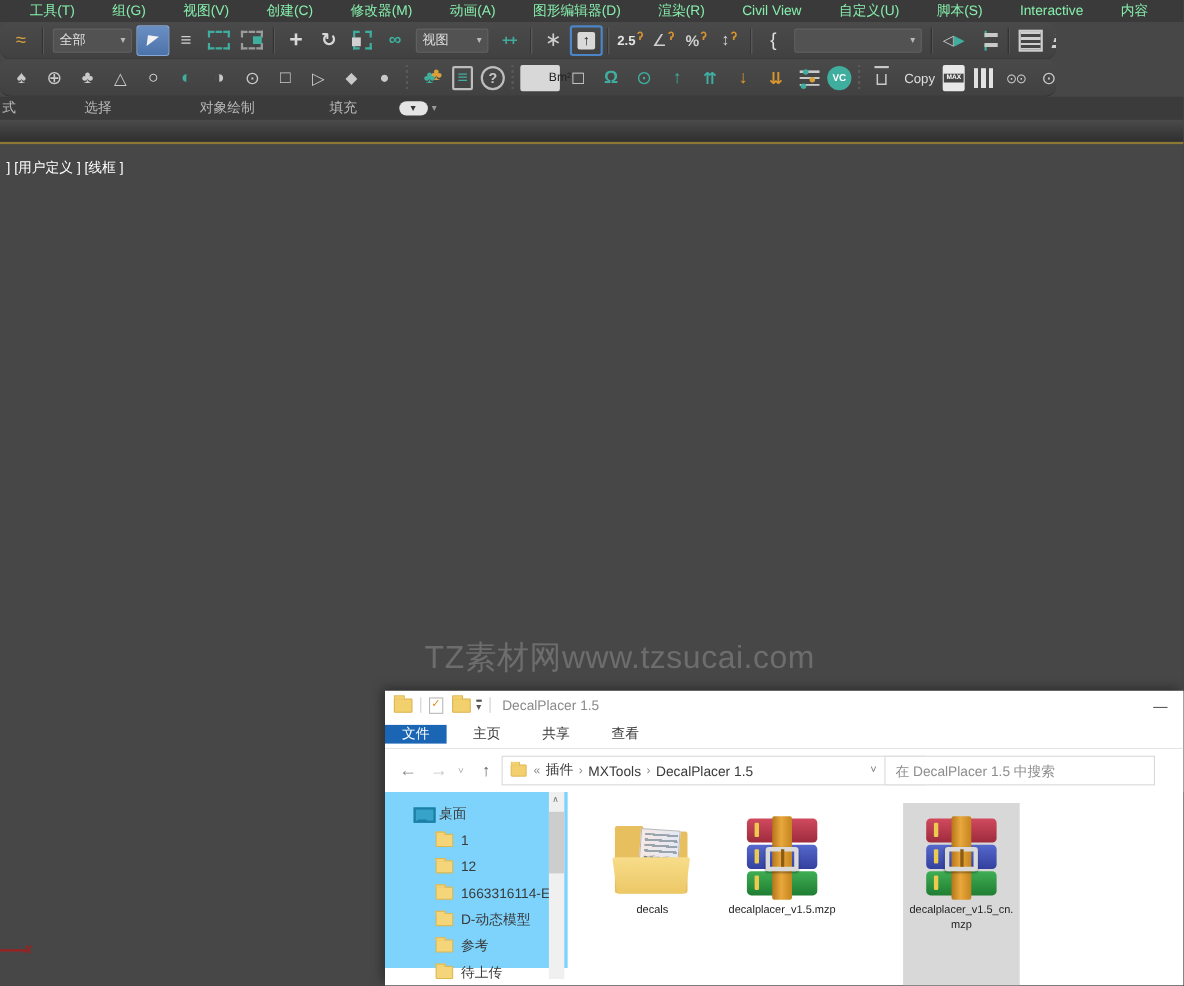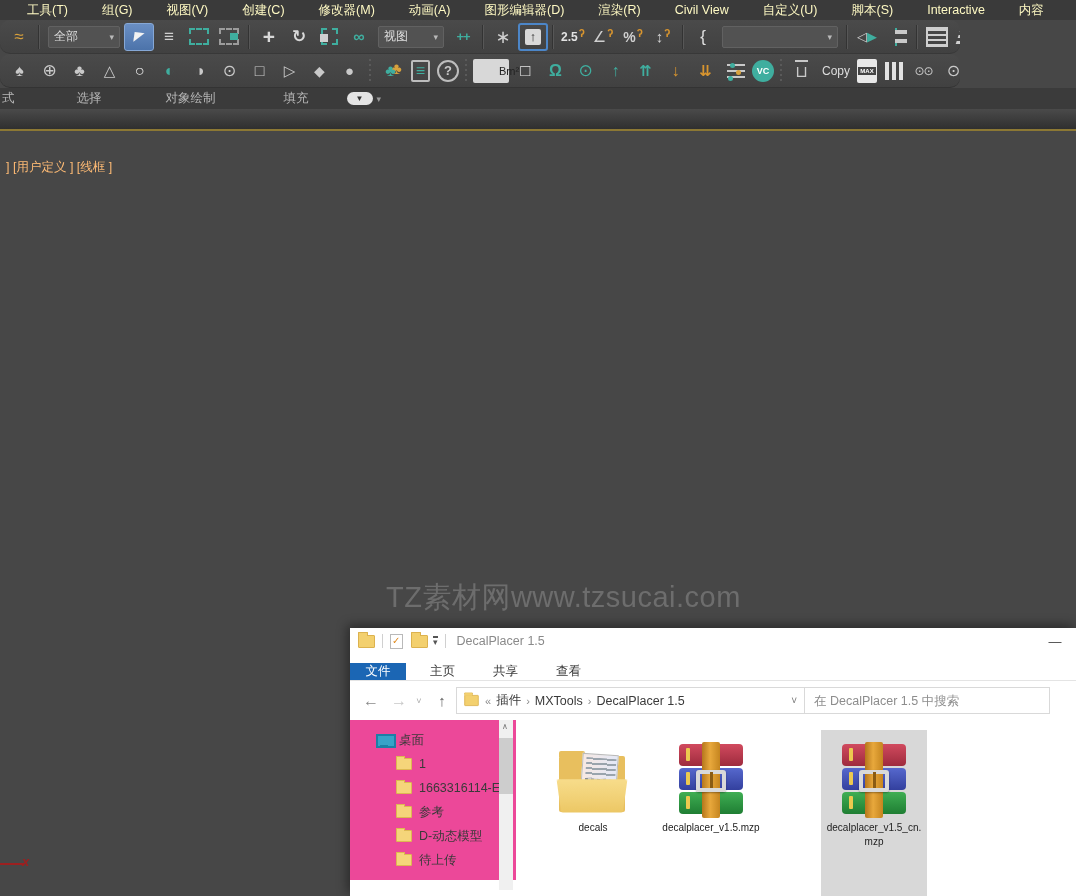--- a/index.html
+++ b/index.html
@@ -2,21 +2,21 @@
 <html><head>
 <meta charset="utf-8">
 <style>
   * { box-sizing: border-box; margin: 0; padding: 0; }
   html,body { width:1076px; height:896px; overflow:hidden; }
   body { font-family:"Liberation Sans","DejaVu Sans",sans-serif; background:#474747; position:relative; }
 
   
   .menubar { position:absolute; left:0; top:0; width:1076px; height:20px; background:#3a3a3a;
              display:flex; align-items:center; padding-left:10px; overflow:hidden; }
-  .menubar span { color:#fef9c3; font-size:12.5px; padding:0 17px; white-space:nowrap; cursor:default; }
+  .menubar span { color:#86efac; font-size:12.5px; padding:0 17px; white-space:nowrap; cursor:default; }
 
   
   .tbar { position:absolute; left:0; width:960px; height:34px; background:linear-gradient(#4a4a4a,#414141);
           display:flex; align-items:center; overflow:hidden;border-radius:10px; }
   .tbar1 { top:20px; border-bottom:1px solid #383838; padding-left:4px; }
   .tbar2 { top:54px; border-bottom:1px solid #333; padding-left:6px; gap:3px; }
   .ti { width:30px; height:28px; flex:none; display:flex; align-items:center; justify-content:center;
         color:#cfcfcf; font-size:15px; border-radius:3px; position:relative; }
   .ti2 { width:27px; height:27px; flex:none; display:flex; align-items:center; justify-content:center;
          color:#c9c9c9; font-size:15px; border-radius:3px; position:relative; }
@@ -110,31 +110,31 @@
   .g-machine { background:#3fae9f; border-radius:2px; }
   .g-machine::before { content:"⊡"; font-size:16px; color:#123; }
   .g-cyl { background:linear-gradient(90deg,#e3c258,#f2da8a 40%,#d9b84e); border-radius:6px/4px;
            width:16px; height:24px; border:1px solid #b79a3c; }
 
   
   .ribbon-tabs { position:absolute; left:0; top:88px; width:1076px; height:21px; background:#3b3b3b;
                  display:flex; align-items:center; color:#b8b8b8; font-size:12.5px; overflow:hidden; }
   .ribbon-tabs .rt { padding:0 8px; white-space:nowrap; }
   .rt-clip { margin-left:-6px; }
-  .rt-sel { margin-left:46px; } .rt-obj { margin-left:48px; } .rt-fill { margin-left:52px; }
+  .rt-sel { margin-left:46px; } .rt-obj { margin-left:64px; } .rt-fill { margin-left:52px; }
   .rib-dd { margin-left:30px; width:26px; height:13px; background:#e4e4e4; border-radius:7px;
             display:flex; align-items:center; justify-content:center; font-size:8px; color:#333; }
   .rib-dd-caret { color:#9a9a9a; font-size:9px; margin-left:4px; }
   .ribbon-body { position:absolute; left:0; top:109px; width:1076px; height:20px;
                  background:linear-gradient(#4a4a4a,#2f2f2f); }
 
   
   .viewport { position:absolute; left:0; top:129px; width:1076px; height:767px; background:#474747;
               border-top:2px solid #8c7834; }
-  .vp-label { position:absolute; left:6px; top:28px; color:#fdba74; font-size:12.5px; }
+  .vp-label { position:absolute; left:6px; top:13px; color:#ffffff; font-size:12.5px; }
   .watermark { position:absolute; left:386px; top:447px; color:#6d6d6d; font-size:29px; letter-spacing:.5px; }
   .axis { position:absolute; left:0; top:725px; width:40px; height:16px; }
   .axis .line { position:absolute; left:0; top:7px; width:24px; height:2px; background:#9c2020; }
   .axis .x { position:absolute; left:22px; top:-2px; color:#9c2020; font-weight:bold; font-style:italic; font-size:13px; }
 
   
   .win { position:absolute; left:350px; top:628px; width:726px; height:268px; background:#fff;
          box-shadow:-3px -3px 10px rgba(0,0,0,.4); font-size:12px; color:#333; overflow:hidden; }
   .titlebar { position:absolute; left:0; top:0; width:100%; height:26px; background:#fff;
               display:flex; align-items:center; padding-left:8px; }
@@ -143,21 +143,21 @@
   .fold::before { content:""; position:absolute; left:-1px; top:-4px; width:8px; height:3px;
                   background:#f3d06e; border:1px solid #dcb24e; border-bottom:none; border-radius:1px 1px 0 0; }
   .qat-doc { width:13px; height:15px; background:#fff; border:1px solid #b9b9b9; position:relative; flex:none; }
   .qat-doc::before { content:"✓"; position:absolute; left:1px; top:0px; color:#e08a1e; font-size:10px; font-weight:bold; }
   .qat-caret { color:#555; font-size:9px; margin-left:5px; border-top:2px solid #555; padding-top:1px; line-height:7px; }
   .win-title { color:#8a8a8a; font-size:12.5px; margin-left:4px; }
   .minimize { position:absolute; right:4px; top:0; width:34px; height:26px; display:flex;
               align-items:center; justify-content:center; color:#444; font-size:13px; }
 
   .ribbonrow { position:absolute; left:0; top:26px; width:100%; height:27px; background:#fff;
-               border-bottom:1px solid #e4e4e4; display:flex; align-items:flex-end; }
+               border-bottom:1px solid #e4e4e4; display:flex; align-items:center; }
   .file-tab { width:56px; background:#1b66b4; color:#fff; display:flex; align-items:center;
               justify-content:center; font-size:12.5px; }
   .etab { display:flex; align-items:center; padding:0 14px; color:#3a3a3a; font-size:12.5px; margin-left:10px; }
 
   .navbar { position:absolute; left:0; top:53px; width:100%; height:39px; background:#fff; }
   .nav-ic { position:absolute; top:0; height:39px; display:flex; align-items:center; justify-content:center; }
   .nb-back { left:8px; width:26px; color:#8a8a8a; font-size:16px; }
   .nb-fwd { left:36px; width:26px; color:#c8c8c8; font-size:16px; }
   .nb-drop { left:62px; width:14px; color:#a8a8a8; font-size:9px; }
   .nb-up { left:80px; width:24px; color:#666; font-size:15px; }
@@ -167,21 +167,21 @@
   .crumb { color:#3a3a3a; font-size:12.5px; white-space:nowrap; }
   .crumb-sep { color:#8a8a8a; font-size:11px; }
   .addr-caret { margin-left:auto; color:#777; font-size:10px; padding:0 4px; }
   .refresh { position:absolute; left:457px; top:6px; width:34px; height:27px; border:1px solid #d9d9d9;
              border-left:none; display:flex; align-items:center; justify-content:center; color:#555; font-size:14px; }
   .searchbox { position:absolute; left:454px; top:6px; width:246px; height:27px; }
   .searchbox input { width:100%; height:100%; border:1px solid #d9d9d9; padding:0 9px; font-size:12.5px;
                      color:#444; font-family:"Liberation Sans",sans-serif; outline:none; }
   .searchbox input::placeholder { color:#8d8d8d; }
 
-  .sidebar { position:absolute; left:0; top:92px; width:166px; bottom:16px; background:#ec4899; padding-top:8px; }
+  .sidebar { position:absolute; left:0; top:92px; width:166px; bottom:16px; background:#7dd3fc; padding-top:8px; }
   .side-item { height:24px; display:flex; align-items:center; gap:7px; color:#3a3a3a; font-size:12.5px;
                padding-left:46px; white-space:nowrap; overflow:hidden; }
   .side-item.root { padding-left:26px; }
   .sfold { width:16px; height:12px; background:#f5d57a; border:1px solid #ddb851; border-radius:1px; position:relative; flex:none; }
   .sfold::before { content:""; position:absolute; left:-1px; top:-3px; width:7px; height:2px;
                    background:#f5d57a; border:1px solid #ddb851; border-bottom:none; }
   .desk-ic { width:16px; height:13px; position:relative; flex:none; }
   .desk-ic::before { content:""; position:absolute; left:0; top:0; width:16px; height:10px;
                      background:#37a3c8; border:2px solid #1c7fa6; }
   .desk-ic::after { content:""; position:absolute; left:4px; bottom:0; width:8px; height:2px; background:#1c7fa6; }
@@ -413,29 +413,33 @@
     <div class="side-item root">
       <span class="desk-ic"></span>
       <span>桌面</span>
     </div>
     <div class="side-item">
       <span class="sfold"></span>
       <span>1</span>
     </div>
     <div class="side-item">
       <span class="sfold"></span>
+      <span>12</span>
+    </div>
+    <div class="side-item">
+      <span class="sfold"></span>
       <span>1663316114-E</span>
     </div>
     <div class="side-item">
       <span class="sfold"></span>
+      <span>D-动态模型</span>
+    </div>
+    <div class="side-item">
+      <span class="sfold"></span>
       <span>参考</span>
-    </div>
-    <div class="side-item">
-      <span class="sfold"></span>
-      <span>D-动态模型</span>
     </div>
     <div class="side-item">
       <span class="sfold"></span>
       <span>待上传</span>
     </div>
     <div class="side-scroll">
       <span class="side-thumb"></span>
     </div>
   </div>
 

